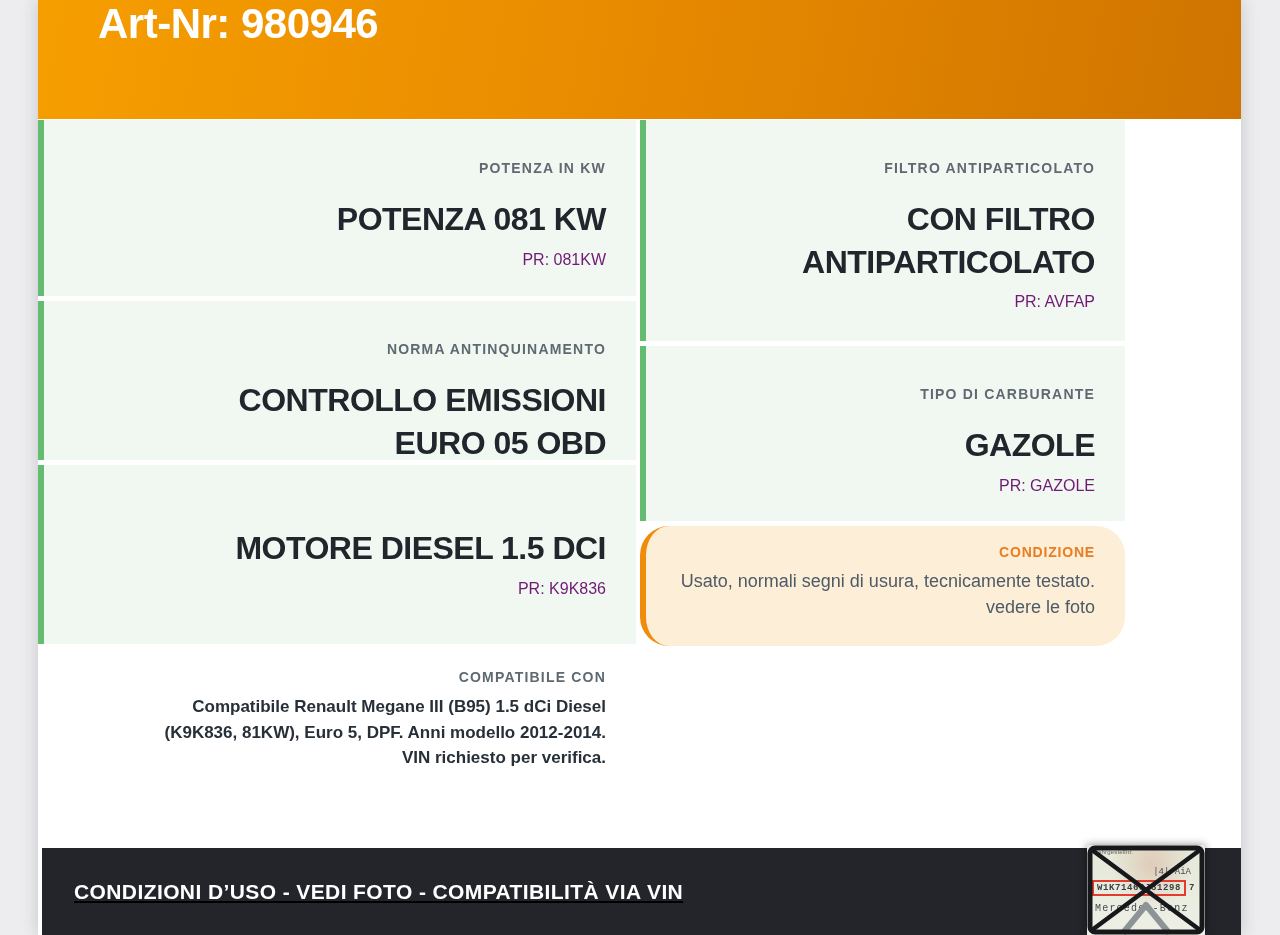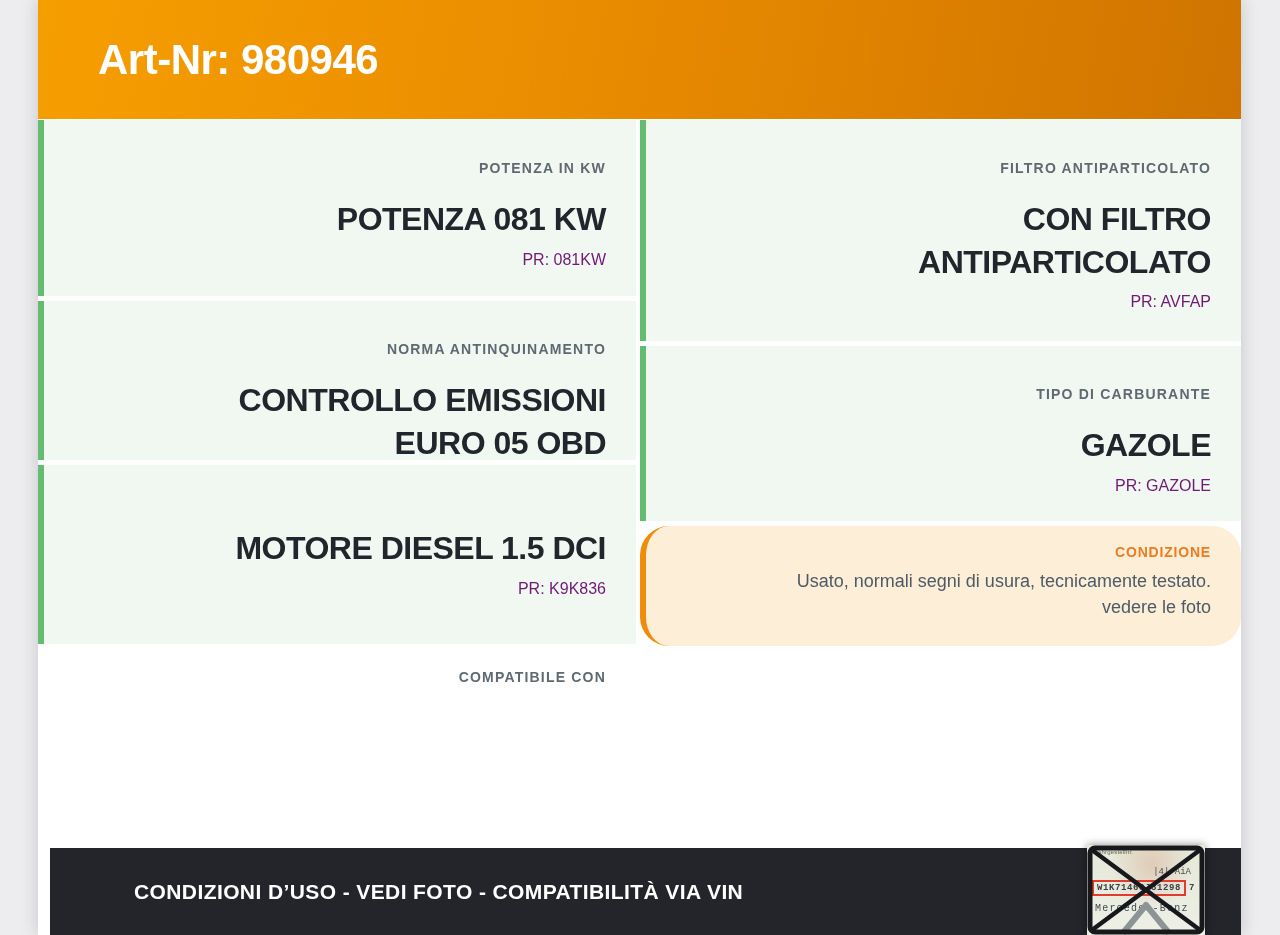--- a/index.html
+++ b/index.html
@@ -14,38 +14,37 @@
     position: absolute;
     left: 38px; top: 0;
     width: 1203px; height: 935px;
     background: #ffffff;
     box-shadow: 0 0 16px rgba(40,45,60,0.20);
   }
   .header {
     height: 119px;
     background: linear-gradient(100deg, var(--header-gradient-start, #f59e00) 0%, #ea8c00 45%, var(--header-gradient-end, #cf7400) 100%);
     display: flex;
-    align-items: center;
     padding-left: 60px;
   }
   .header h1 {
     color: #ffffff;
     font-size: 42px;
     font-weight: 800;
     letter-spacing: -0.5px;
   }
   .grid {
     display: flex;
     gap: 4px;
     margin-top: 1px;
     text-align: right;
   }
   .col { display: flex; flex-direction: column; gap: 5px; }
   .col-left  { width: 598px; }
-  .col-right { width: 601px; }
+  .col-right { width: 485px; }
   .card {
     background: var(--green-card-bg, #f1f8f2);
     border-left: 6px solid var(--green-accent, #63bc6f);
     padding: 40px 30px 0 44px;
   }
   .card-label {
     font-size: 14px;
     font-weight: bold;
     letter-spacing: 1.2px;
     color: #5e6971;
@@ -86,26 +85,27 @@
   }
   .card.compatible .card-text {
     margin-top: 9px;
     font-size: 17px;
     font-weight: bold;
     line-height: 1.5;
     color: #272f38;
   }
   .footer {
     position: absolute;
-    left: 12px; right: 0; bottom: 0;
+    left: 4px; right: 0; bottom: 0;
     height: 87px;
     background: var(--footer-bg, #23252b);
     display: flex;
     align-items: center;
-    padding-left: 84px;
+    padding-left: 32px;
+    text-decoration: underline;
   }
   .footer-text {
     color: #ffffff;
     font-size: 21px;
     font-weight: 800;
     letter-spacing: 0.4px;
   }
   .thumb {
     position: absolute;
     left: 1049px; top: 845px;
@@ -174,20 +174,23 @@
         <div class="card-pr">PR: E05S</div>
       </section>
 
       <section class="card" style="height:179px">
         <h2 class="card-title">MOTORE DIESEL 1.5 DCI</h2>
         <div class="card-pr">PR: K9K836</div>
       </section>
 
       <section class="card compatible" style="height:135px">
         <div class="card-label">COMPATIBILE CON</div>
+        <div class="card-text">Compatibile Renault Megane III (B95) 1.5 dCi Diesel
+(K9K836, 81KW), Euro 5, DPF. Anni modello 2012-2014.
+VIN richiesto per verifica.</div>
       </section>
     </div>
 
     <div class="col col-right">
       <section class="card" style="height:221px">
         <div class="card-label">FILTRO ANTIPARTICOLATO</div>
         <h2 class="card-title">CON FILTRO
 ANTIPARTICOLATO</h2>
         <div class="card-pr">PR: AVFAP</div>
       </section>

